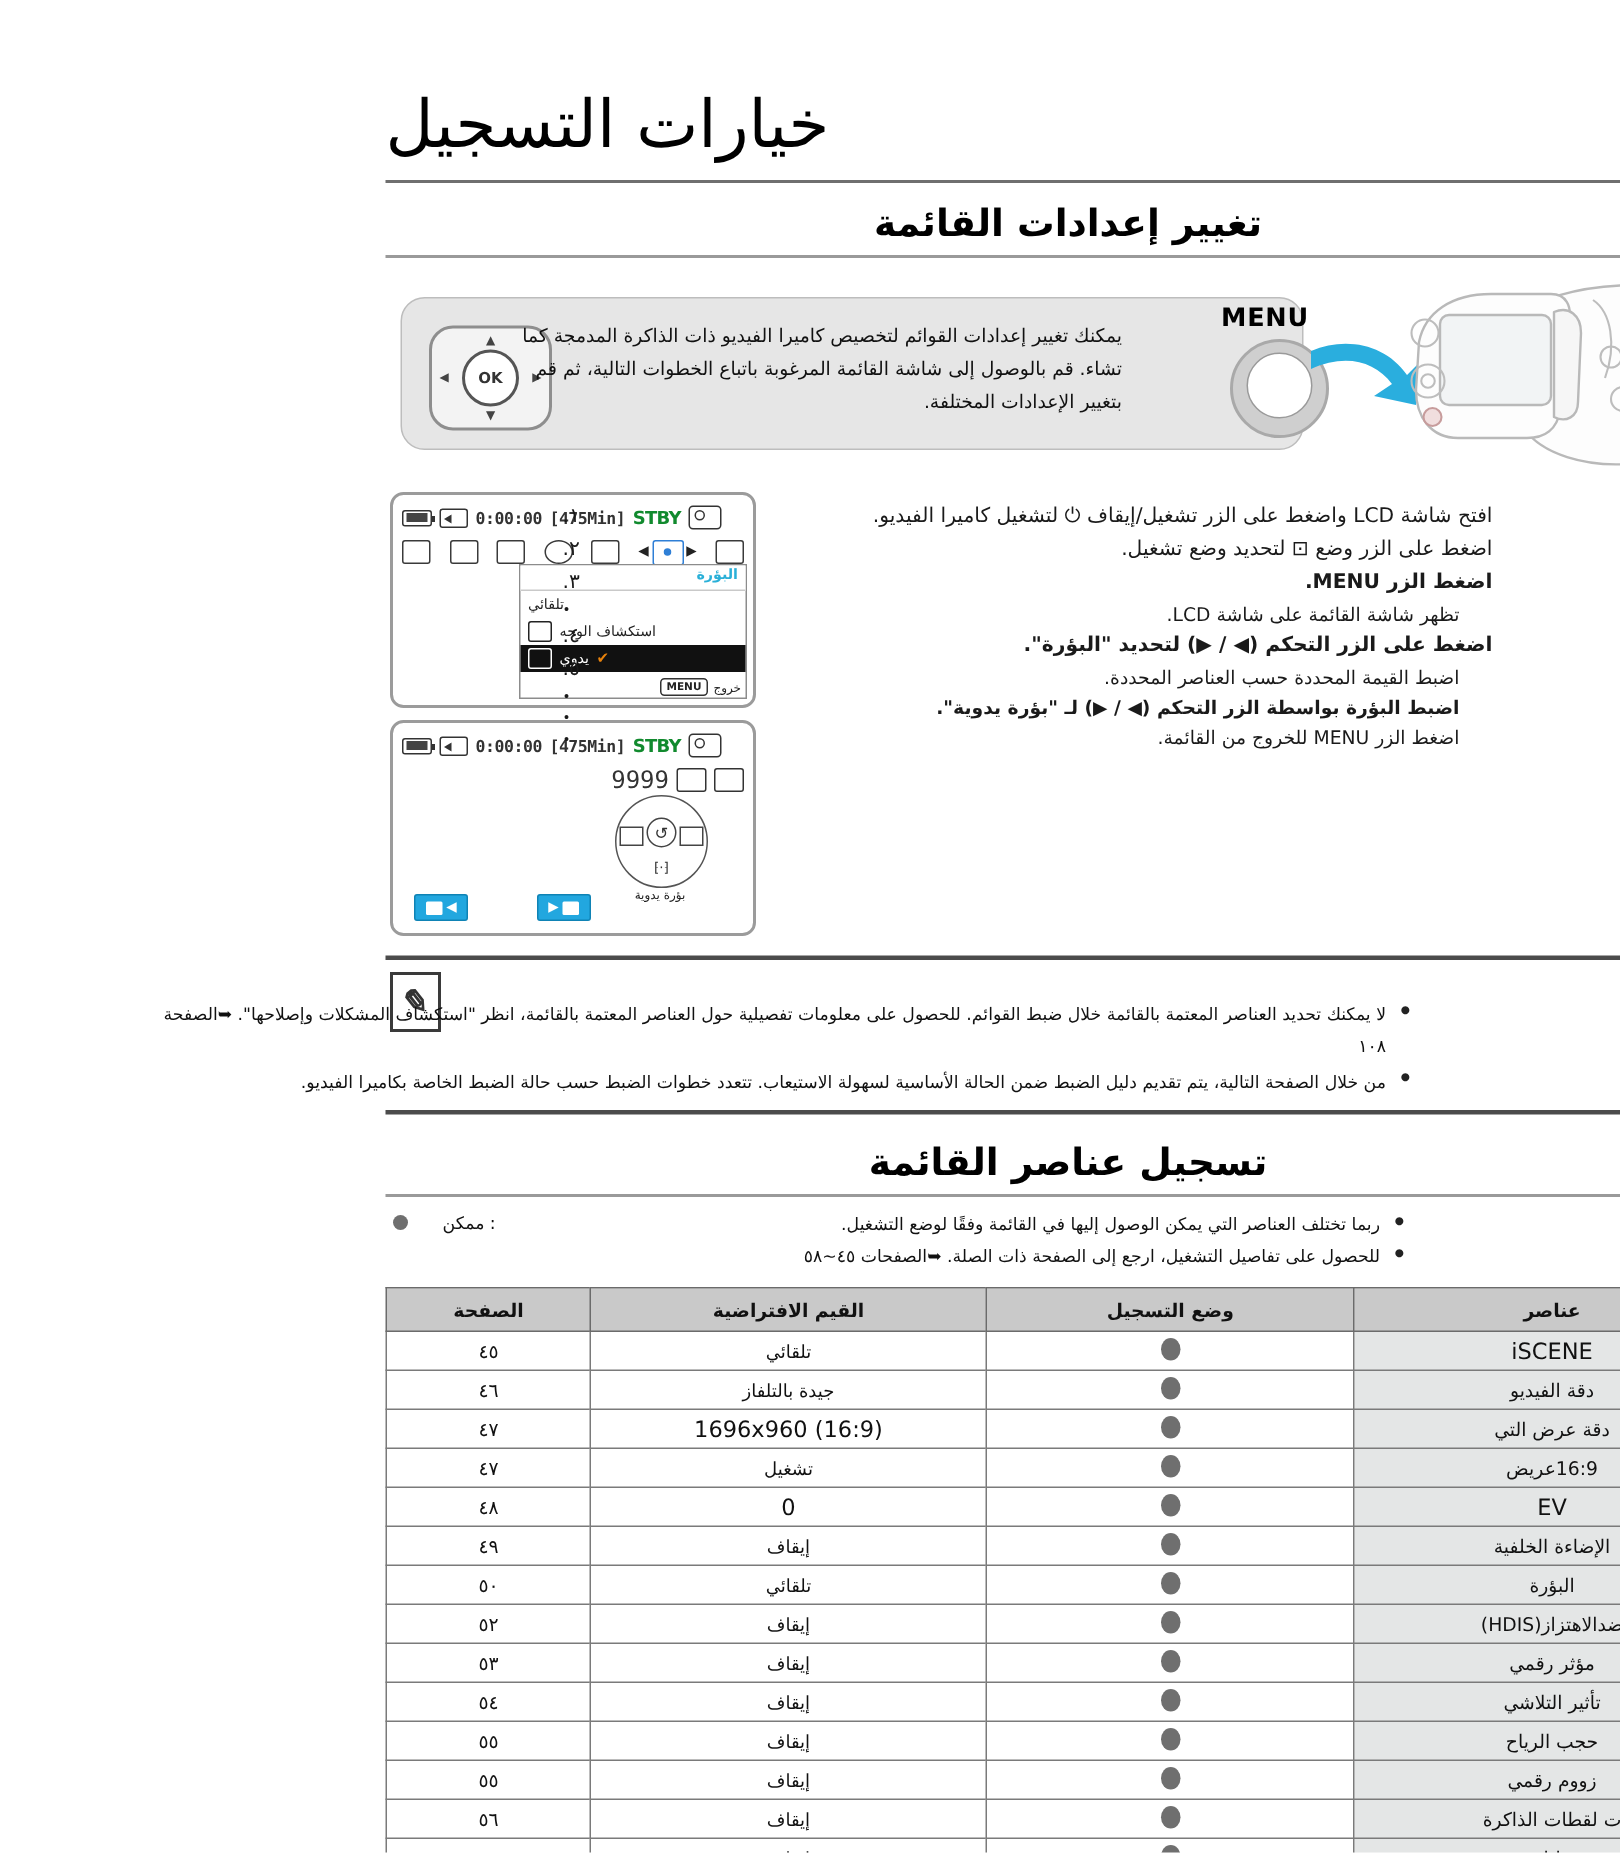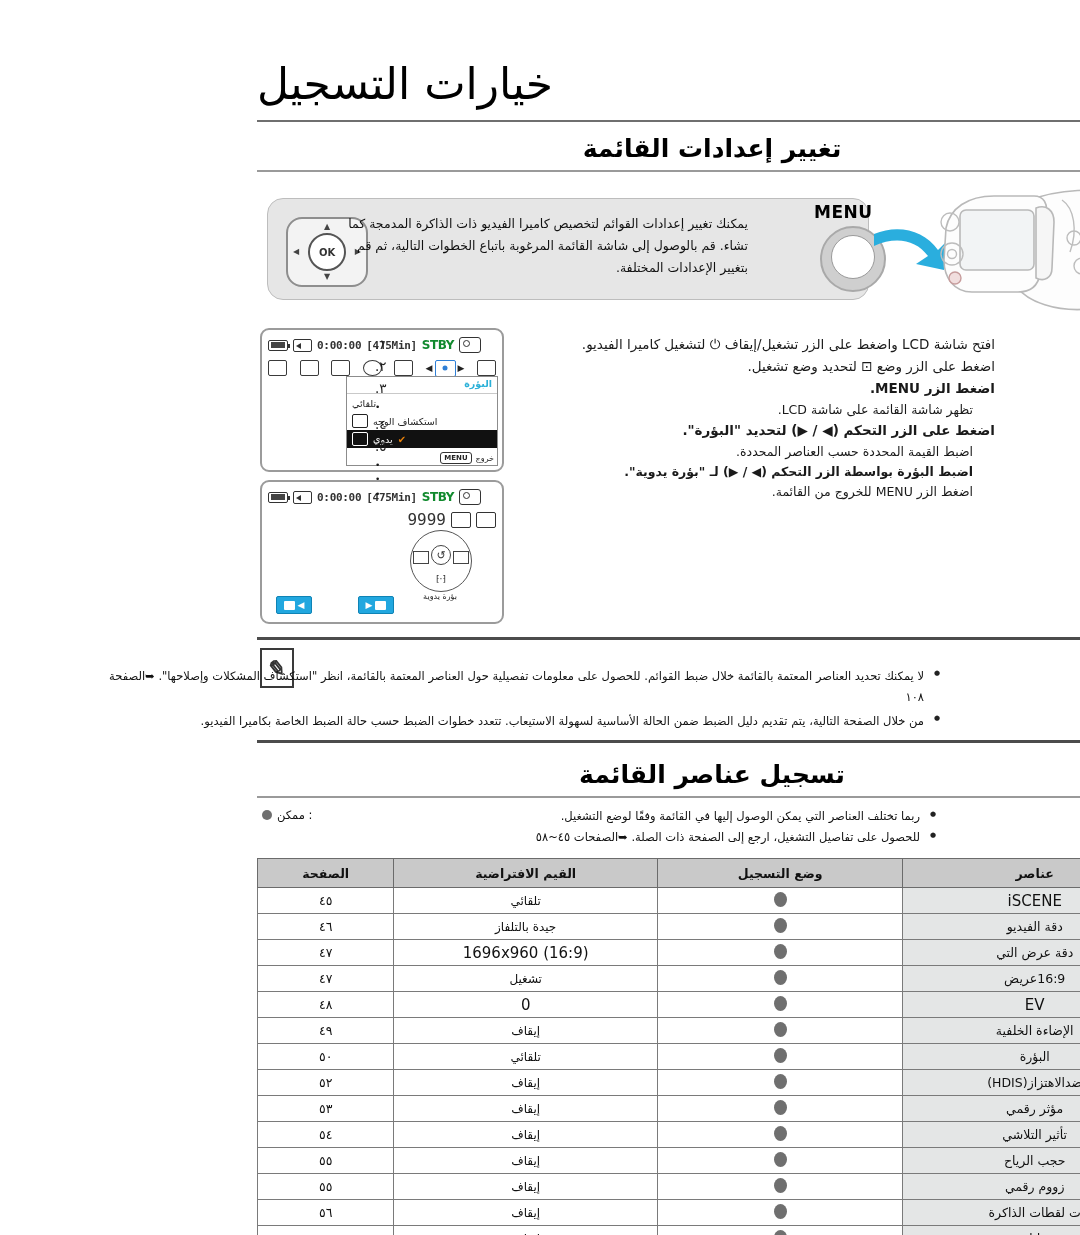--- a/index.html
+++ b/index.html
@@ -186,21 +186,21 @@
   
   .sec2-list{position:absolute;right:160px;text-align:right;direction:rtl;}
   .sec2-list li{
     font-size:11.5px;line-height:1.8;color:#111;list-style:none;position:relative;
   }
   .sec2-list li:before{
     content:"\25CF";position:absolute;right:-16px;top:2px;font-size:7px;color:#222;
   }
   .legend{
     position:absolute;left:90px;top:808px;font-size:11.5px;color:#111;direction:rtl;
-    display:flex;align-items:center;gap:5px;
+    display:flex;align-items:center;gap:23px;
   }
   .legend .dot{width:10px;height:10px;border-radius:50%;background:#6f6f6f;display:inline-block;}
 
   
   table.menutable{
     position:absolute;left:85px;top:858px;width:910px;
     border-collapse:collapse;direction:rtl;table-layout:fixed;
   }
   table.menutable th{
     background:#c9c9c9;border:1px solid #6b6b6b;

